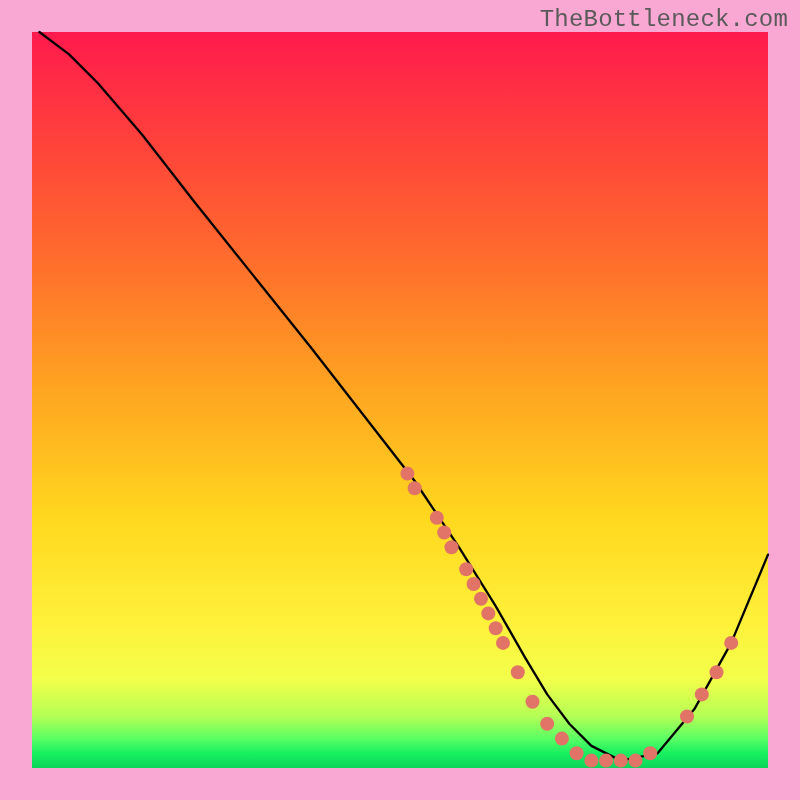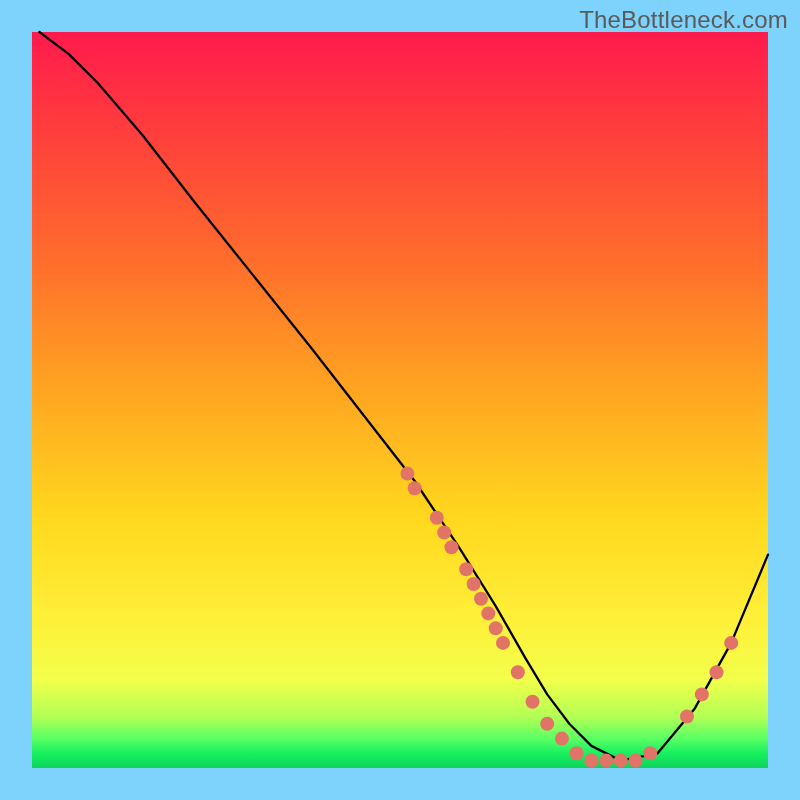--- a/index.html
+++ b/index.html
@@ -8,21 +8,22 @@
     width: 800px;
     height: 800px;
     background: #000;
     overflow: hidden;
     font-family: Arial, Helvetica, sans-serif;
   }
   .stage {
     position: relative;
     width: 800px;
     height: 800px;
-    background: #7dd3fc;
+    background: #f9a8d4;
+    font-family: Liberation Mono, monospace;
   }
   
   .plot {
     position: absolute;
     left: 32px;
     top: 32px;
     width: 736px;
     height: 736px;
     
     background: linear-gradient(

